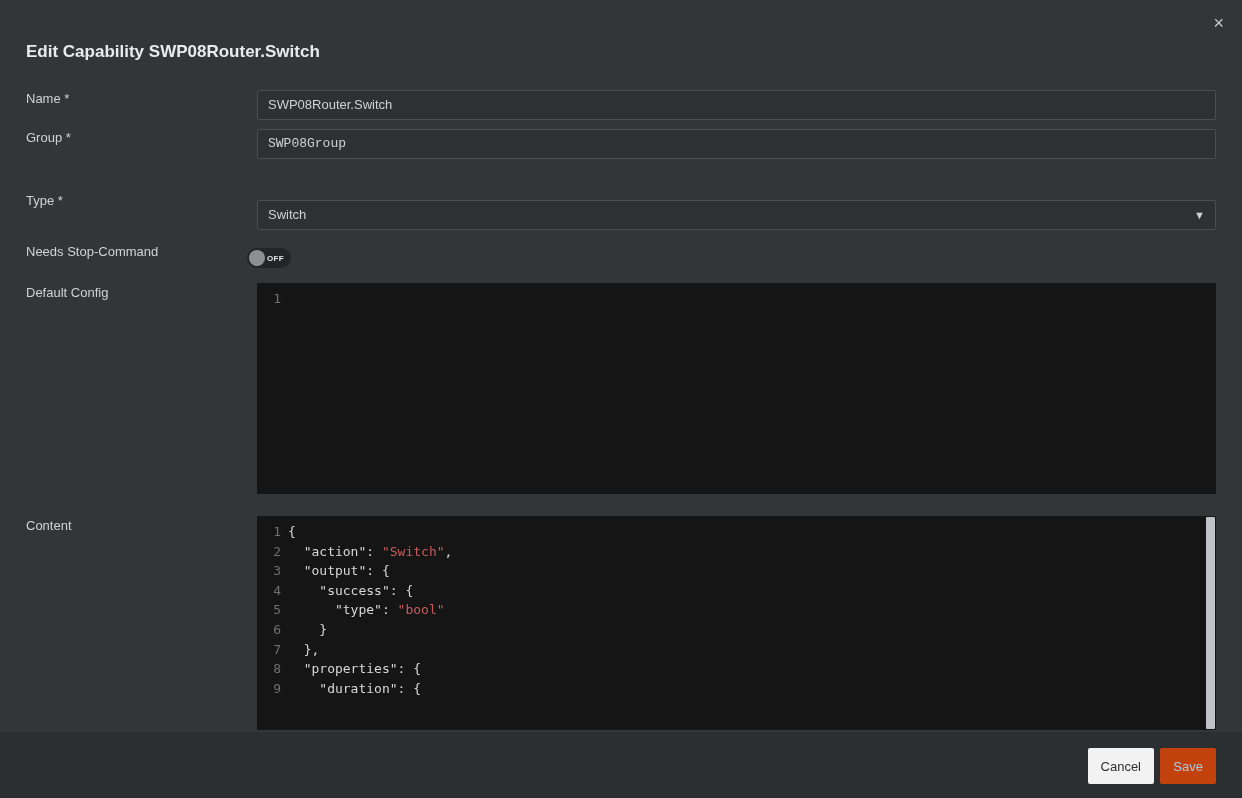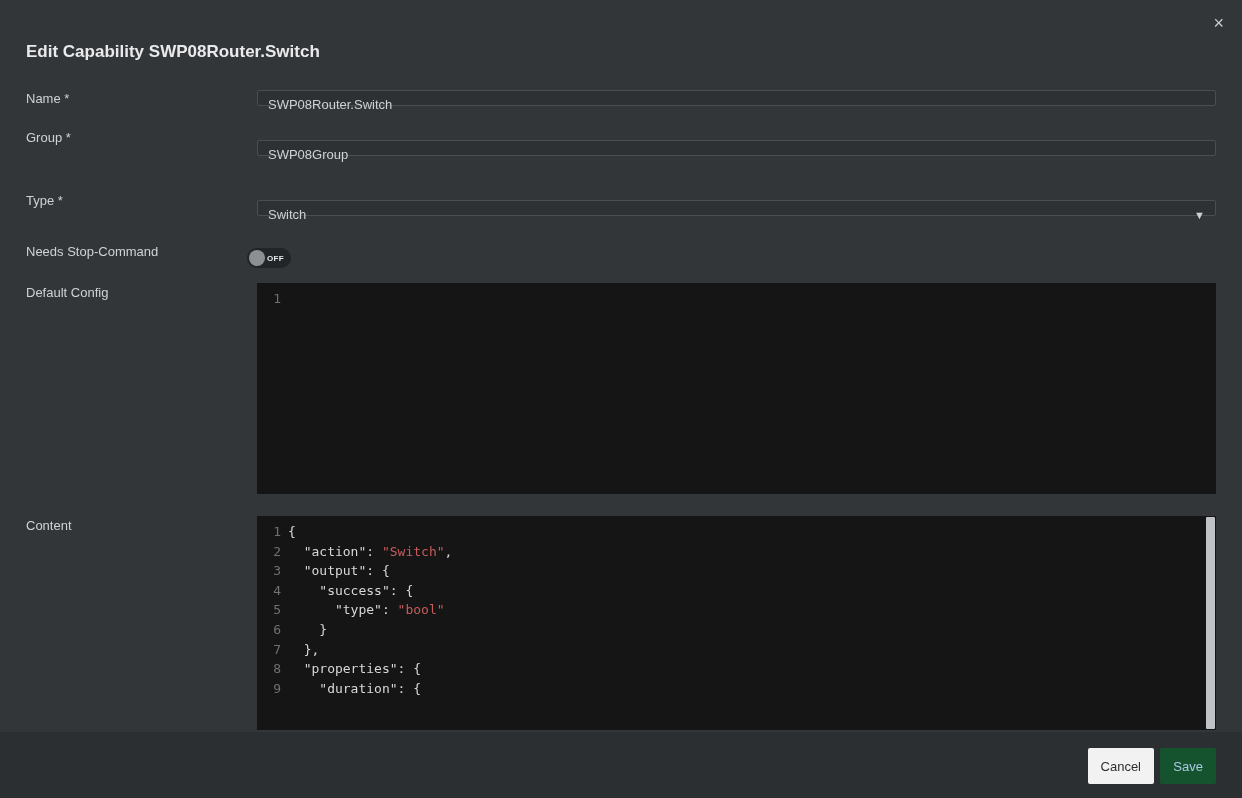--- a/index.html
+++ b/index.html
@@ -36,21 +36,21 @@
   .field-label {
     position: absolute;
     left: 26px;
     font-size: 13px;
     color: #d0d3d5;
   }
   .field {
     position: absolute;
     left: 257px;
     width: 959px;
-    height: 16px;
+    height: 30px;
     background: #2e3134;
     border: 1px solid #4b4e51;
     border-radius: 2px;
     color: #cfd2d4;
     font-size: 13px;
     line-height: 28px;
     padding: 0 10px;
   }
   .select-field { cursor: pointer; }
   .select-chevron {
@@ -146,38 +146,38 @@
     padding: 0 13px;
     cursor: pointer;
   }
   .btn-cancel {
     right: 88px;
     background: #f2f2f2;
     color: #2e2e2e;
   }
   .btn-save {
     right: 26px;
-    background: #14532d;
+    background: #c2410c;
     color: #aacbe6;
   }
 </style>
 </head>
 <body>
 
 <div class="modal">
 
   <span class="close-btn">×</span>
 
   <div class="dialog-title">Edit Capability SWP08Router.Switch</div>
 
   <div class="field-label" style="top:91px;">Name *</div>
   <div class="field" style="top:90px;">SWP08Router.Switch</div>
 
   <div class="field-label" style="top:130px;">Group *</div>
-  <div class="field" style="top:140px;">SWP08Group</div>
+  <div class="field" style="top:129px;font-family:Liberation Mono, monospace;">SWP08Group</div>
 
   <div class="field-label" style="top:193px;">Type *</div>
   <div class="field select-field" style="top:200px;">
     <span>Switch</span>
     <span class="select-chevron">▼</span>
   </div>
 
   <div class="field-label" style="top:244px;">Needs Stop-Command</div>
   <div class="toggle">
     <span class="toggle-knob"></span>

